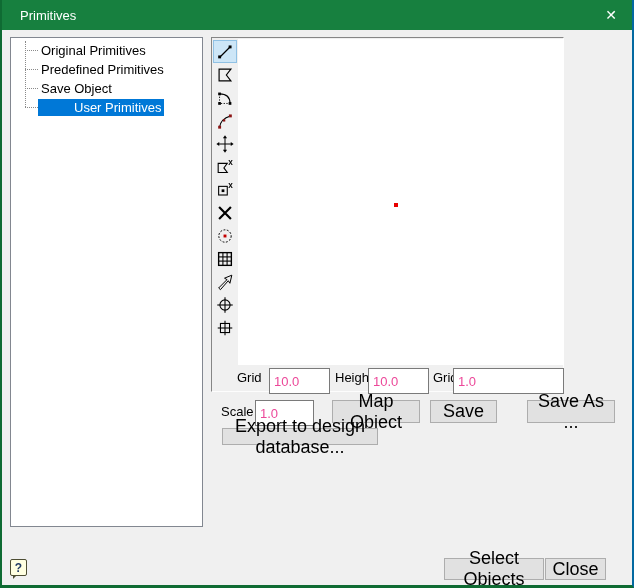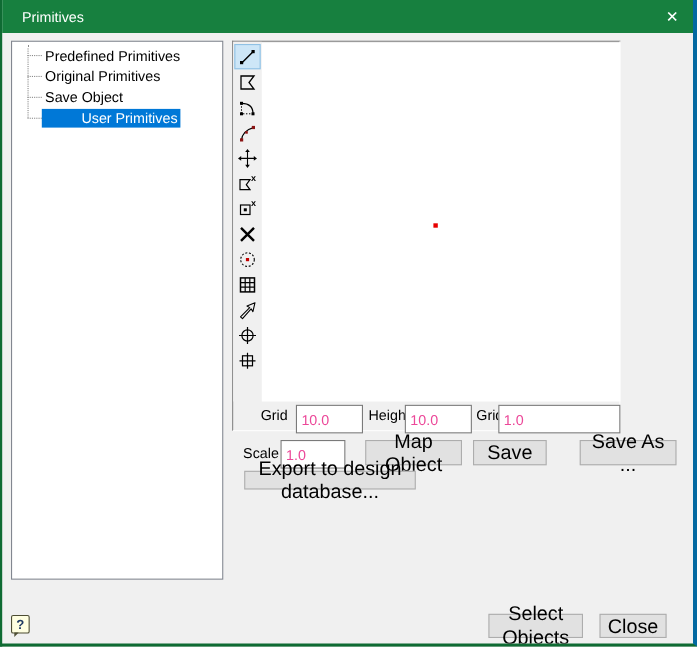--- a/index.html
+++ b/index.html
@@ -1,19 +1,19 @@
 <!DOCTYPE html>
 <html><head>
 <meta charset="utf-8">
 <style>
   html,body{margin:0;padding:0;background:#d7d7d7;}
   *{box-sizing:border-box;font-family:"Liberation Sans",sans-serif;}
   .window{
     position:relative;width:634px;height:588px;background:#f0f0f0;
-    border-left:2px solid #0f6b33;border-right:4px solid #0369a1;border-bottom:3px solid #0f6b33;
+    border-left:2px solid #0f6b33;border-right:2px solid #0369a1;border-bottom:3px solid #0f6b33;
     overflow:hidden;
   }
   .titlebar{
     position:absolute;left:-2px;top:0;width:634px;height:30px;background:#17803f;
     display:flex;align-items:center;color:#fff;font-size:13px;
   }
   .titlebar .title{padding-left:20px;}
   .close-btn{
     position:absolute;right:0;top:0;width:46px;height:30px;display:flex;
     align-items:center;justify-content:center;color:#fff;font-size:14px;cursor:default;
@@ -78,25 +78,25 @@
 
   <div class="titlebar">
     <span class="title">Primitives</span>
     <span class="close-btn">✕</span>
   </div>
 
   <div class="tree-panel">
     <div class="tree" id="tree">
         <div class="tree-row">
           <span class="stub"></span>
+          <span class="lbl">Original Primitives</span>
+        </div>
+        <div class="tree-row">
+          <span class="stub"></span>
           <span class="lbl">Predefined Primitives</span>
-        </div>
-        <div class="tree-row">
-          <span class="stub"></span>
-          <span class="lbl">Original Primitives</span>
         </div>
         <div class="tree-row">
           <span class="stub"></span>
           <span class="lbl">Save Object</span>
         </div>
         <div class="tree-row selected">
           <span class="stub"></span>
           <span class="lbl">User Primitives</span>
         </div>
       </div>
@@ -214,16 +214,16 @@
   <span class="fld-label" style="left:219px;top:404px;">Scale</span>
   <input class="txt" style="left: 253px; top: 400px; width: 59px;" value="1.0">
 
   <button class="btn" style="left:330px;top:400px;width:88px;height:23px;">Map Object</button>
   <button class="btn" style="left:428px;top:400px;width:67px;height:23px;text-align:right;">Save</button>
   <button class="btn" style="left:525px;top:400px;width:88px;height:23px;">Save As ...</button>
   <button class="btn" style="left:220px;top:428px;width:156px;height:17px;">Export to design database...</button>
 
   <div class="help-icon">?</div>
 
-  <button class="btn" style="left:442px;top:558px;width:86px;height:22px;">Select Objects</button>
+  <button class="btn" style="left:442px;top:558px;width:100px;height:22px;">Select Objects</button>
   <button class="btn" style="left:543px;top:558px;width:61px;height:22px;">Close</button>
 
 </div>
 
 </body></html>

